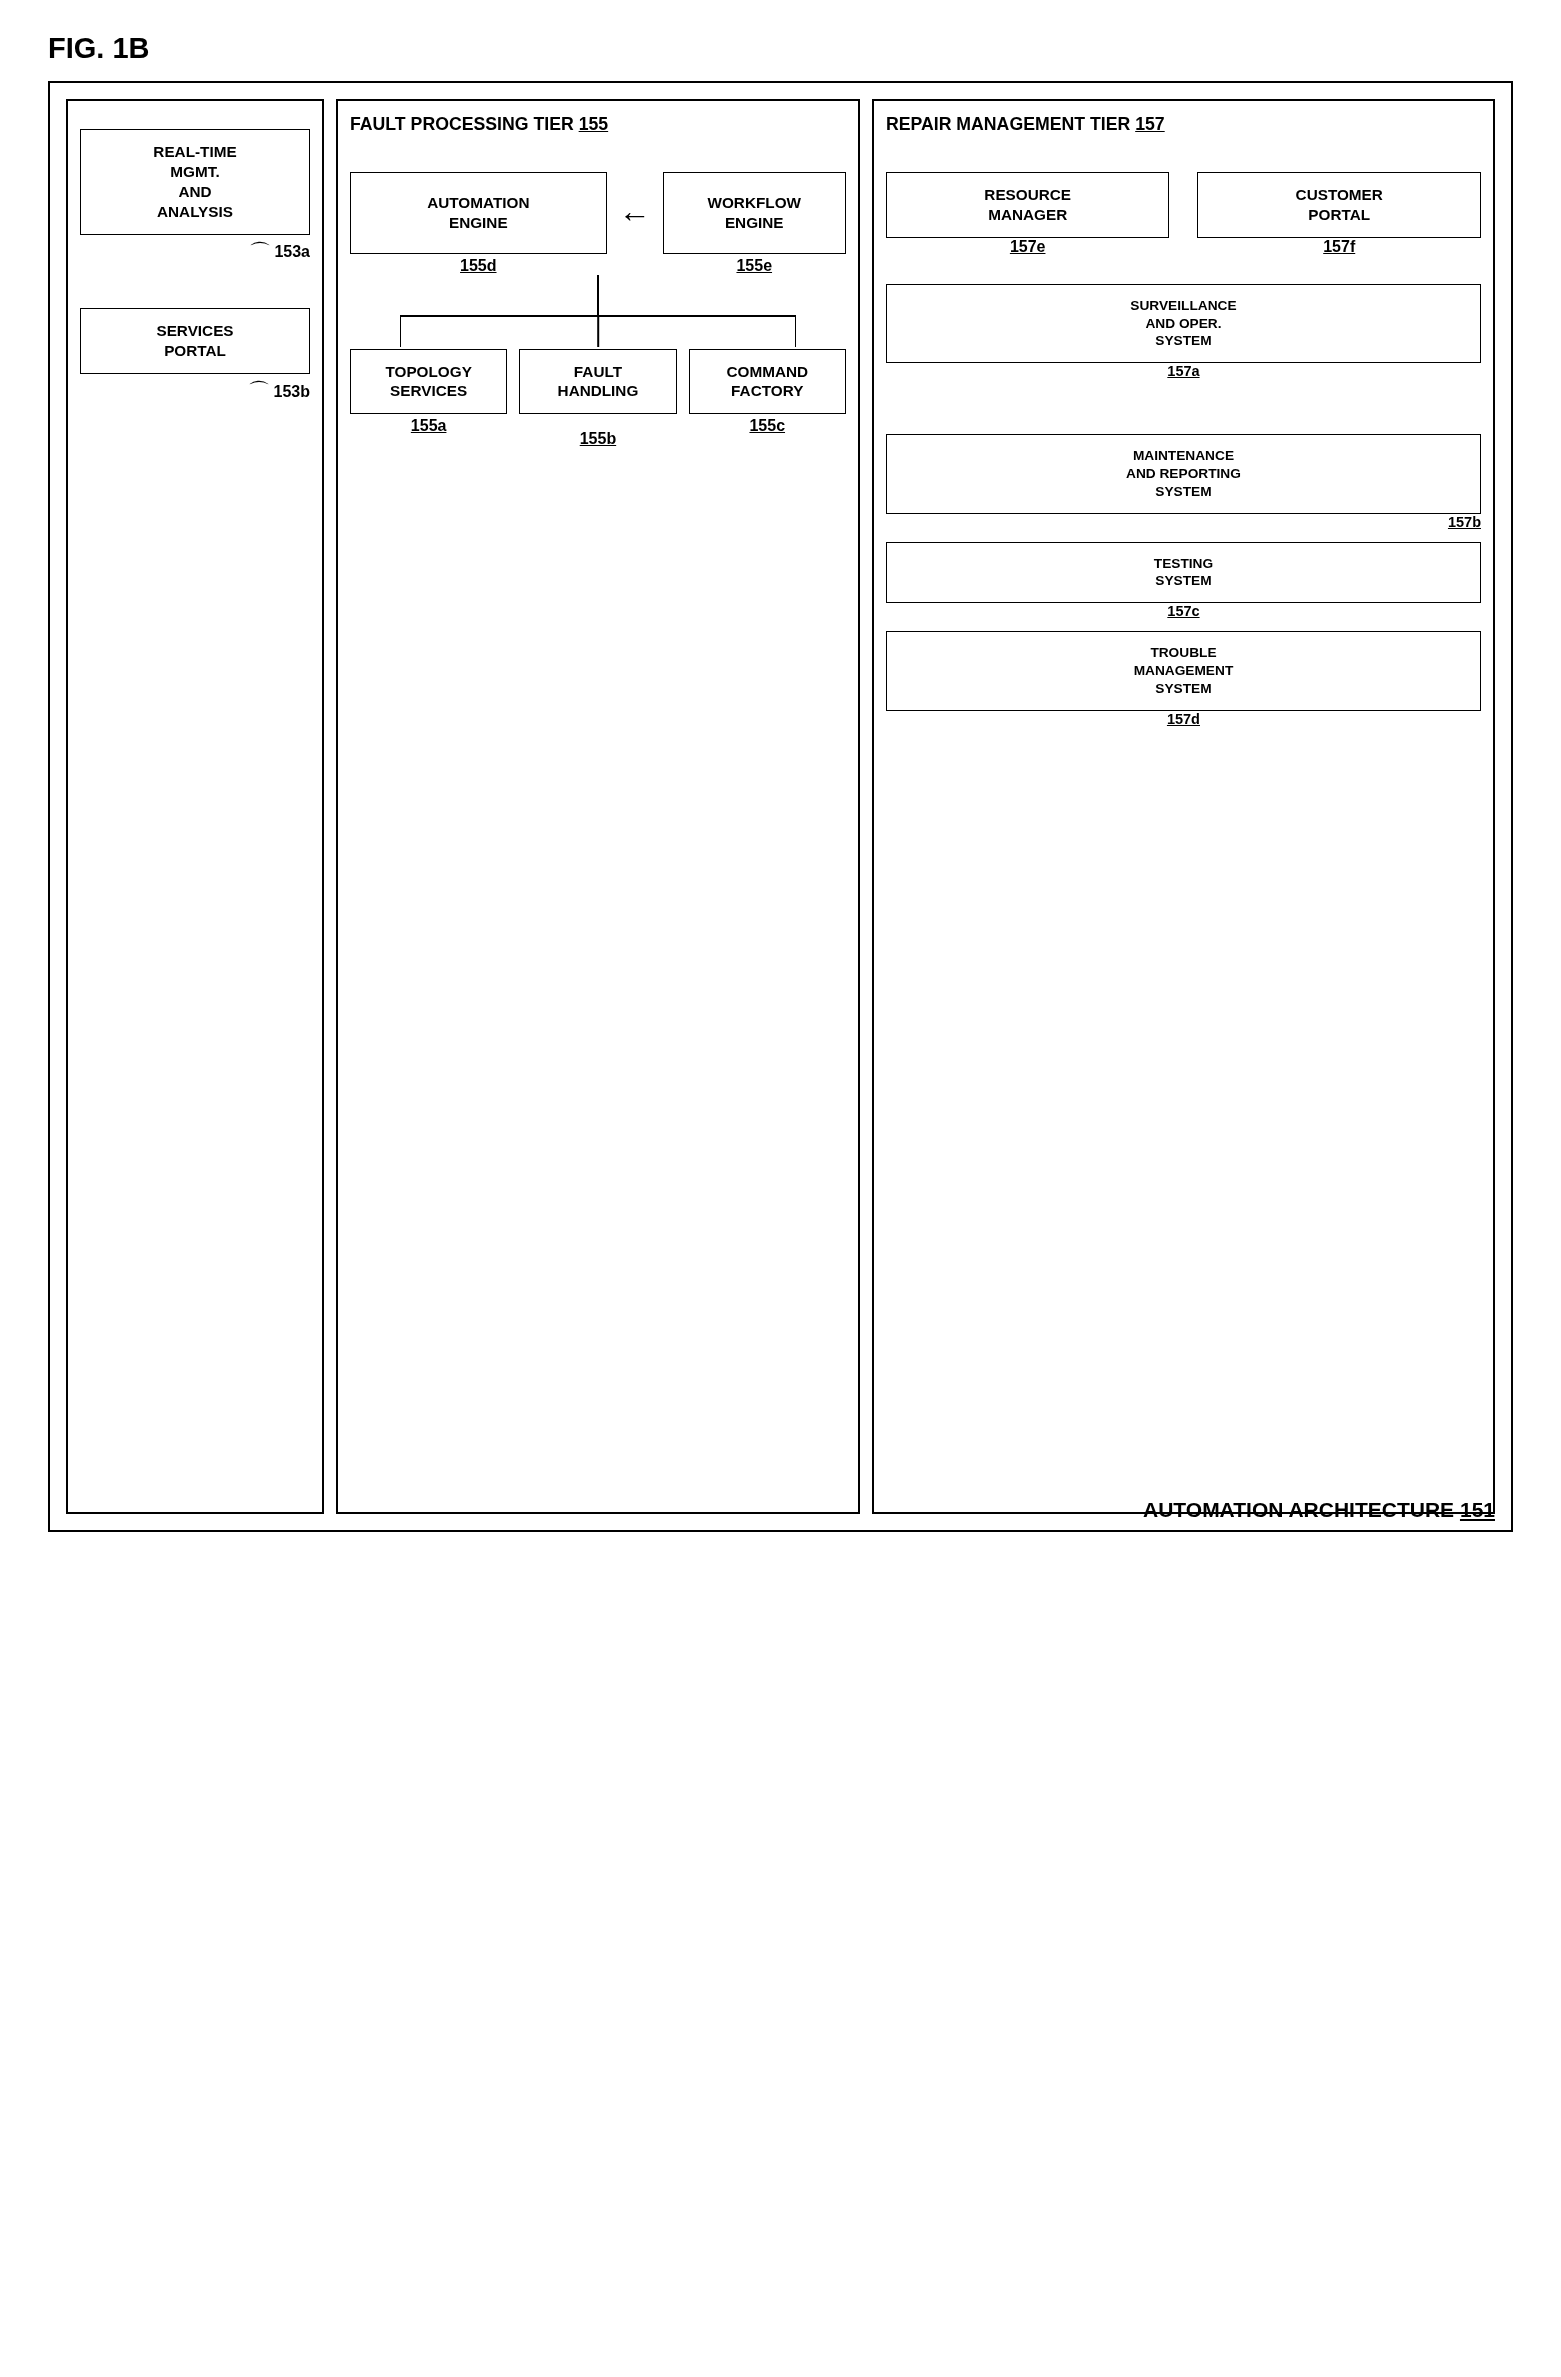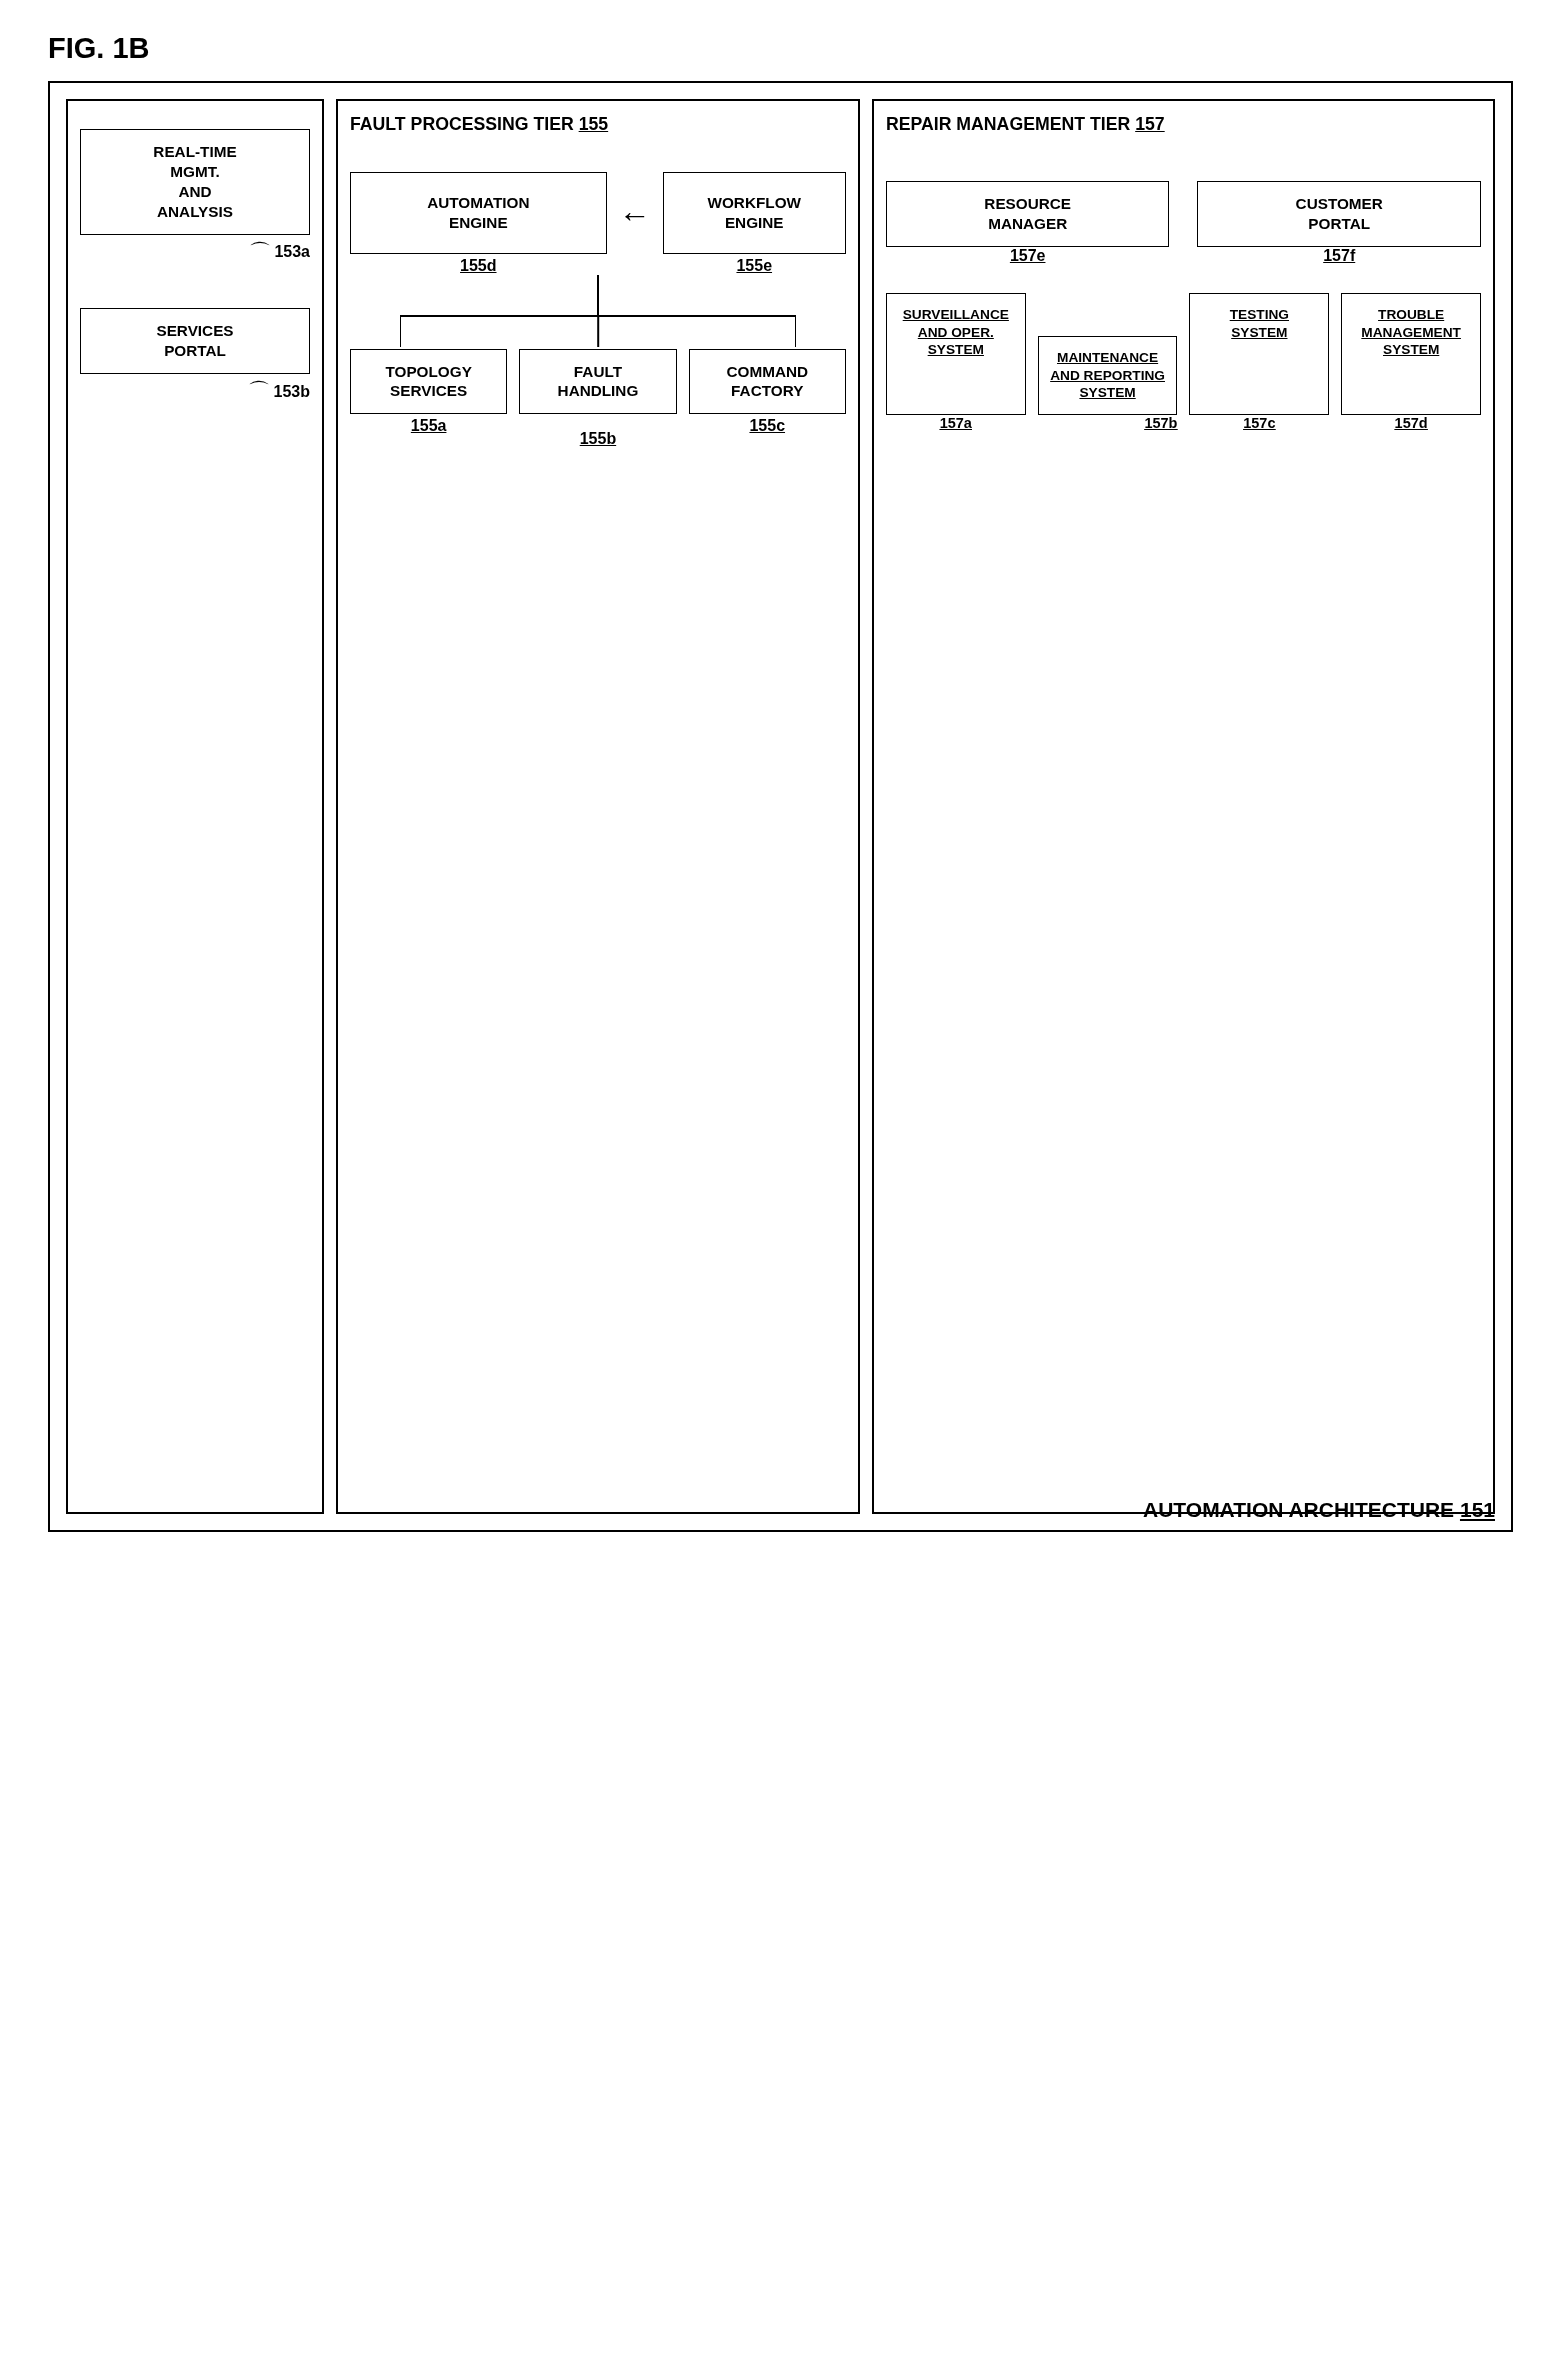--- a/index.html
+++ b/index.html
@@ -161,28 +161,28 @@
     
     .repair-tier {
       flex: 1.2;
     }
 
     .repair-top-row {
       display: flex;
       flex-direction: row;
       gap: 28px;
       justify-content: center;
-      margin-top: 33px;
+      margin-top: 24px;
       margin-bottom: 12px;
     }
 
     .repair-mid-row {
       display: flex;
+      flex-direction: column;
       gap: 12px;
-      text-decoration: underline;
     }
 
     .module-box-large {
       border: 1.6px solid #000;
       padding: 12px 8px;
       text-align: center;
       font-size: 15.3px;
       font-weight: bold;
       line-height: 1.3;
       background: #fff;

